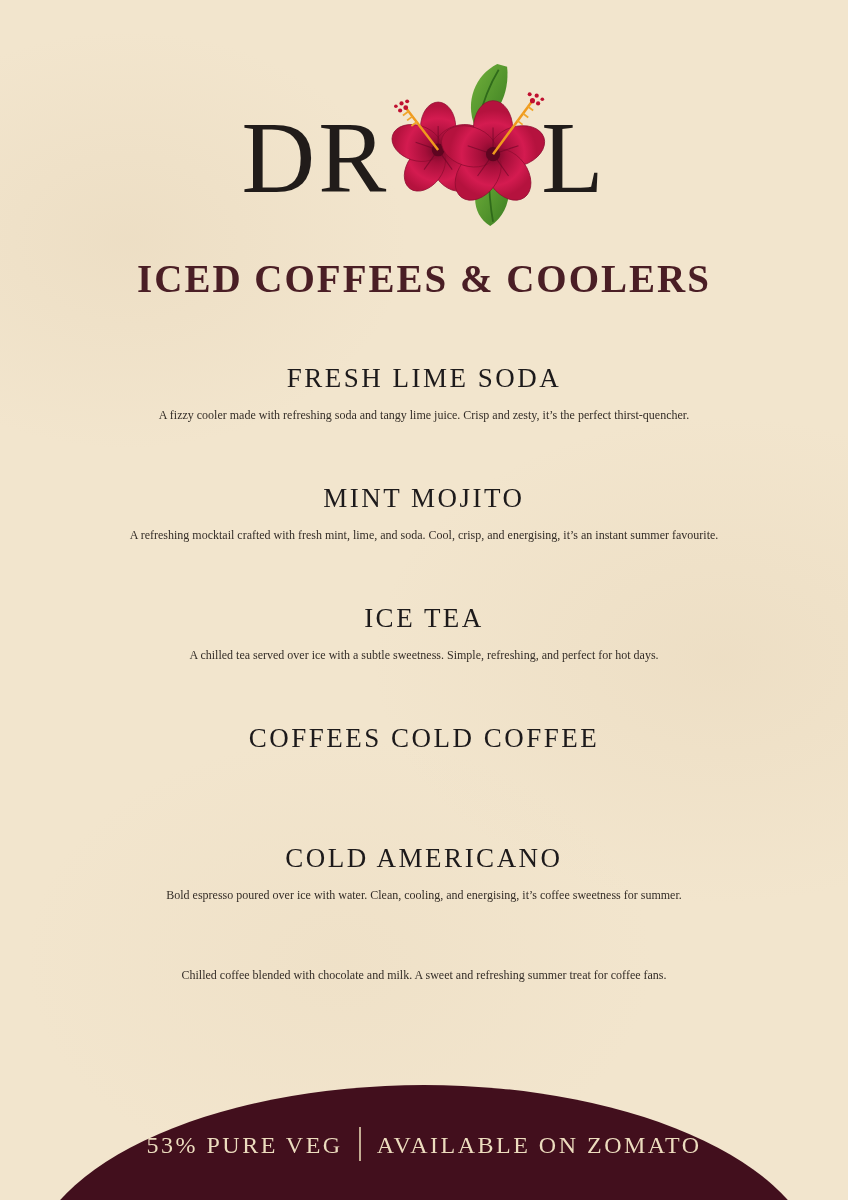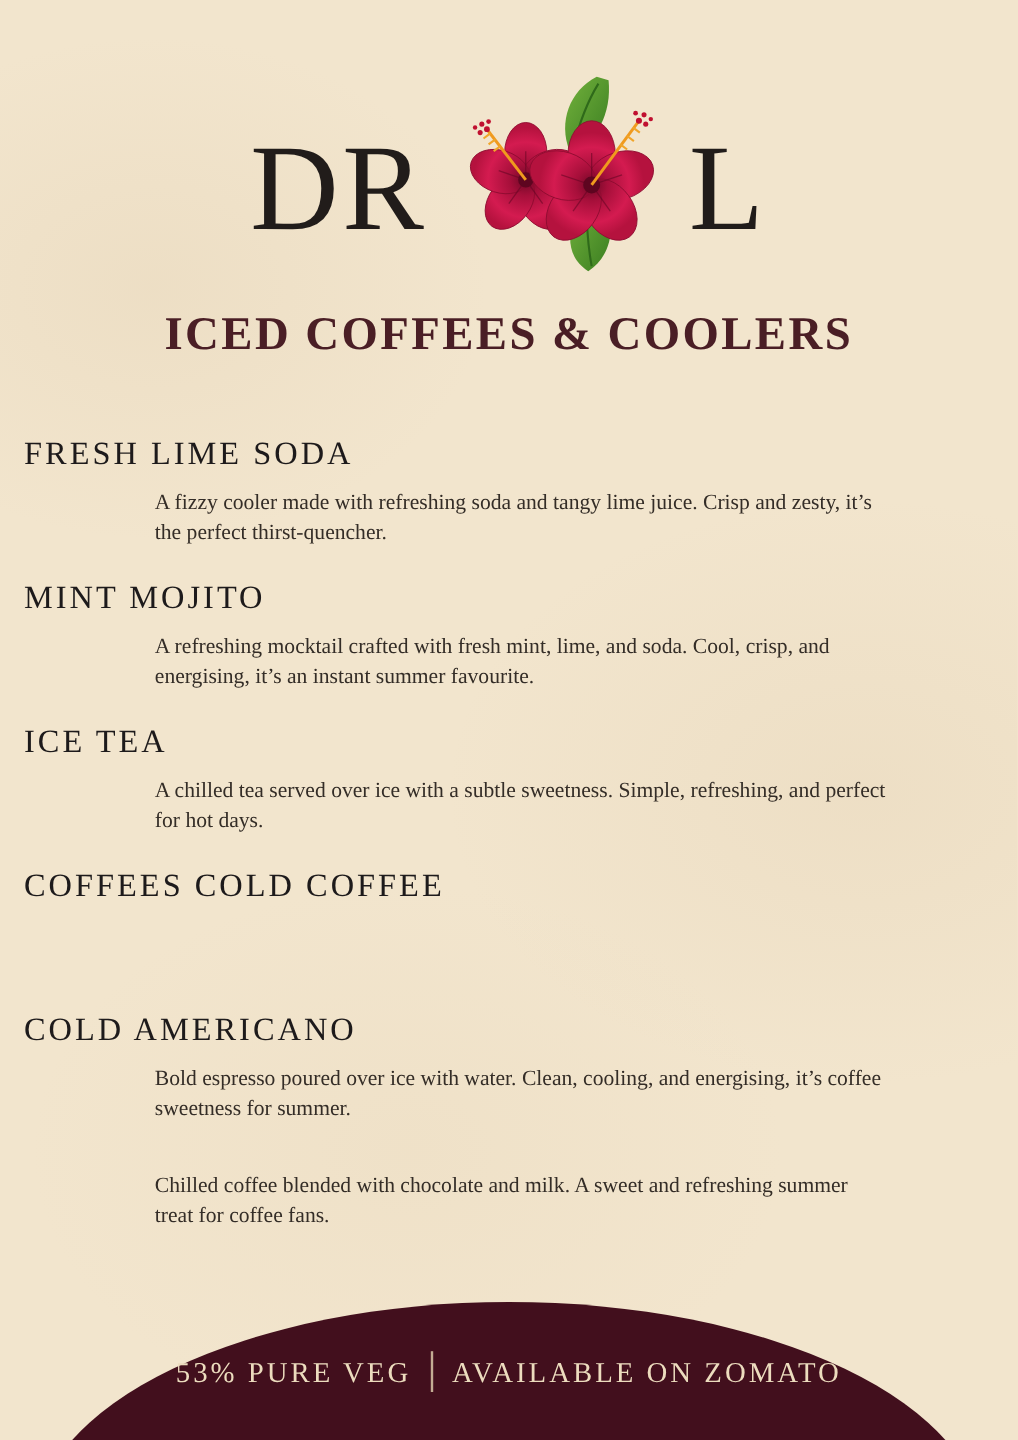--- a/index.html
+++ b/index.html
@@ -27,21 +27,20 @@
   
   .logo {
     position: absolute;
     top: 58px;
     left: 0;
     right: 0;
     height: 200px;
     display: flex;
     align-items: center;
     justify-content: center;
-    gap: 33px;
   }
   .brand-letters {
     font-family: "Liberation Serif", serif;
     font-weight: 400;
     font-size: 102px;
     line-height: 1;
     color: #211c1a;
     letter-spacing: 3px;
   }
   .flowers-svg {
@@ -65,36 +64,35 @@
 
   
   .menu-list {
     position: absolute;
     top: 363px;
     left: 0;
     right: 0;
   }
   .menu-item {
     height: 120px;
-    text-align: left;
-    padding-left: 20px;
+    text-align: center;
   }
   .item-name {
     font-size: 27px;
     font-weight: 500;
     letter-spacing: 2.5px;
     color: #1d1a1b;
     margin: 0 0 9px 0;
   }
   .item-desc {
-    font-size: 18px;
+    font-size: 12px;
     line-height: 25px;
     color: #342d27;
     max-width: 610px;
-    margin: 12px auto;
+    margin: 0 auto;
   }
 
   
   .footer-arc {
     position: absolute;
     top: 1085px;
     left: 28px;
     width: 792px;
     height: 380px;
     border-radius: 50%;

